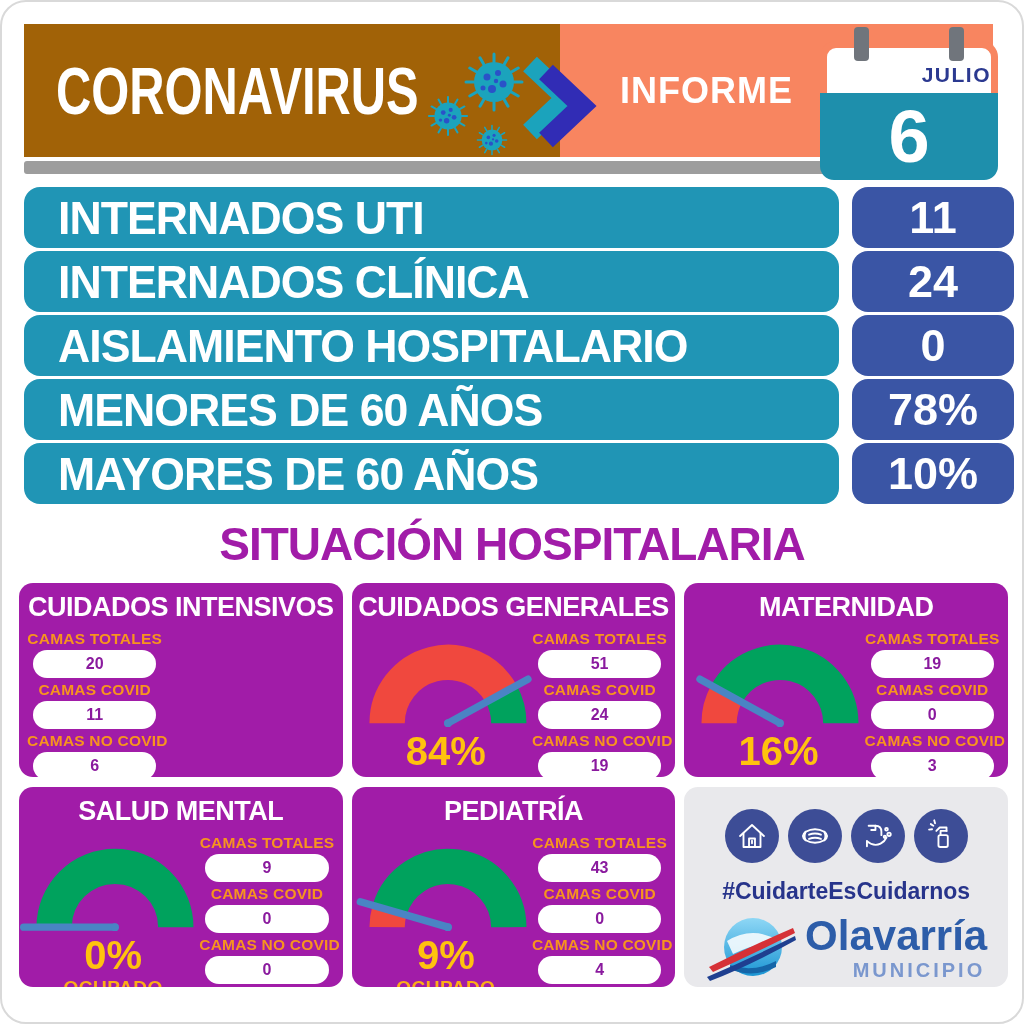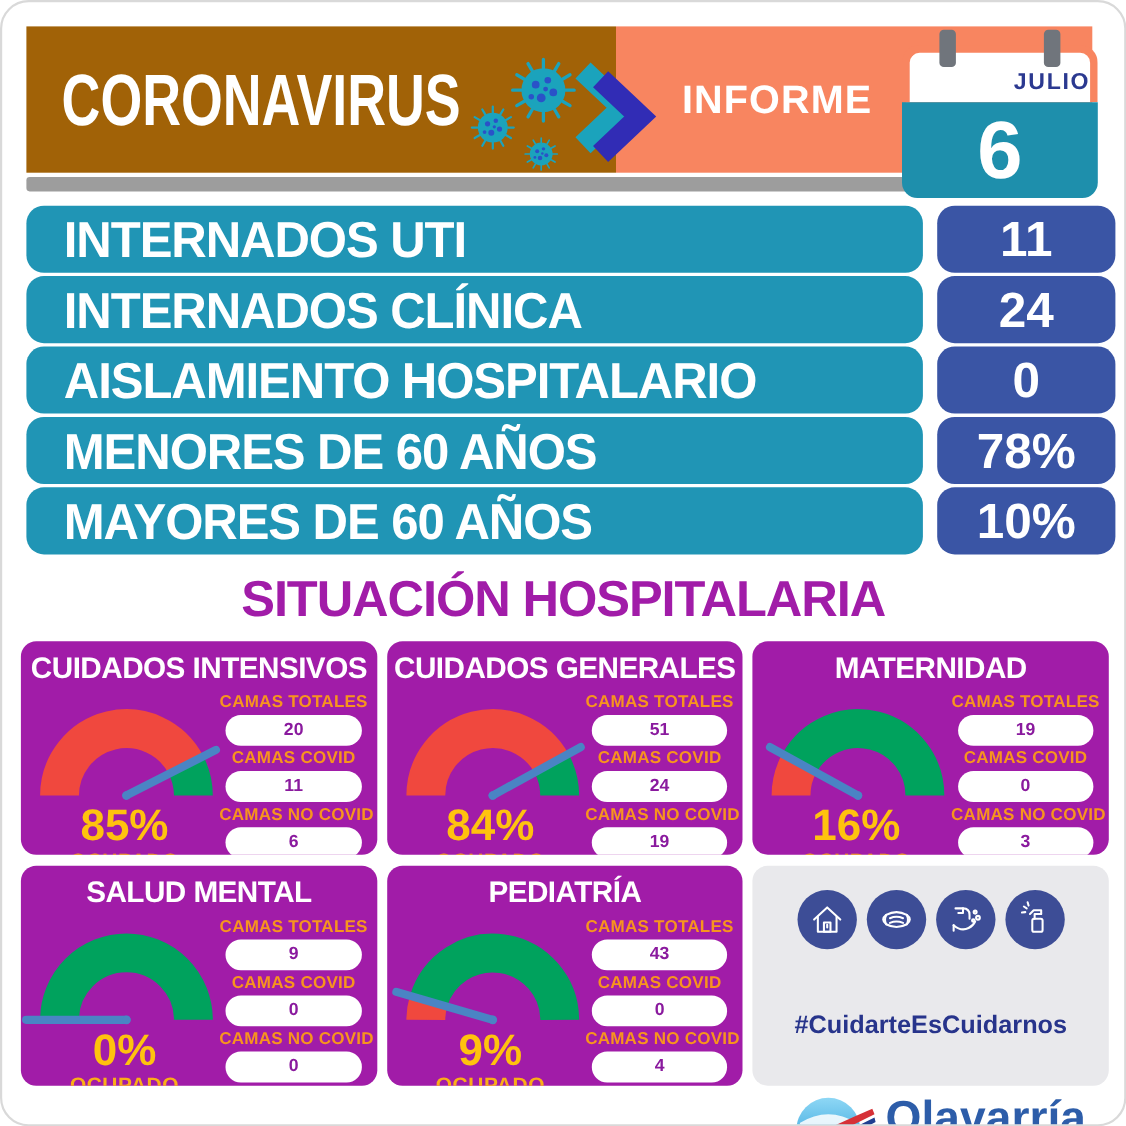--- a/index.html
+++ b/index.html
@@ -39,21 +39,21 @@
   .card-title{ text-align:center; color:#ffffff; font-weight:bold; font-size:27px; margin-top:9px; letter-spacing:-0.5px; }
   .card-body{ display:flex; padding:0 8px; margin-top:2px; }
   .gauge-col{ width:56%; display:flex; flex-direction:column; align-items:center; }
   .gauge{ width:190px; height:106px; }
   .pct{ color:#ffc20e; font-weight:bold; font-size:40px; line-height:1; margin-top:0px; }
   .ocupado{ color:#fbae17; font-weight:bold; font-size:19px; letter-spacing:0.5px; margin-top:2px; }
   .beds-col{ width:44%; text-align:center; padding-top:2px; }
   .bed-label{ color:#f7941e; font-weight:bold; font-size:15.5px; white-space:nowrap; margin-top:3px; letter-spacing:0.2px; }
   .bed-pill{ background:#ffffff; border-radius:14px; height:28px; line-height:28px; margin:2px 6px 3px 6px; color:#8a1a9e; font-weight:bold; font-size:16px; }
   
-  .footer-card{ background:#e9e9ec; border-radius:14px; display:flex; flex-direction:column; align-items:center; padding-top:22px;gap:40px; }
+  .footer-card{ background:#e9e9ec; border-radius:14px; display:flex; flex-direction:column; align-items:center; padding-top:22px; }
   .icons-row{ display:flex; gap:9px; }
   .icon-circle{ width:54px; height:54px; border-radius:50%; background:#3d4d96; display:flex; align-items:center; justify-content:center; }
   .hashtag{ margin-top:15px; color:#27348b; font-weight:bold; font-size:23px; }
   .logo-row{ display:flex; align-items:center; margin-top:4px; }
   .logo-text{ display:flex; flex-direction:column; align-items:flex-end; margin-left:4px; }
   .logo-name{ color:#2d5da9; font-weight:bold; font-size:42px; line-height:1.05; }
   .logo-sub{ color:#7a97ce; font-weight:bold; font-size:20px; letter-spacing:3px; margin-right:2px; }
 </style>
 </head>
 <body>
@@ -140,30 +140,20 @@
     </div>
   </div>
 
   <div class="section-title">SITUACIÓN HOSPITALARIA</div>
 
   <div class="cards">
 
     <div class="card">
       <div class="card-title">CUIDADOS INTENSIVOS</div>
       <div class="card-body">
-        <div class="gauge-col">
-          <div class="gauge"><svg viewBox="0 0 190 108" width="190" height="106">
-                <path d="M 35.0 100.0 A 62 62 0 0 1 152.2 71.9" stroke="#f0483e" stroke-width="36" fill="none"></path>
-                <path d="M 152.2 71.9 A 62 62 0 0 1 159.0 100.0" stroke="#00a25d" stroke-width="36" fill="none"></path>
-                <line x1="97" y1="100" x2="179.9" y2="57.8" stroke="#4a84c4" stroke-width="7.5" stroke-linecap="round"></line>
-                <circle cx="97" cy="100" r="4" fill="#4a84c4"></circle>
-              </svg></div>
-          <div class="pct">85%</div>
-          <div class="ocupado">OCUPADO</div>
-        </div>
         <div class="beds-col">
           <div class="bed-label">CAMAS TOTALES</div>
           <div class="bed-pill">20</div>
           <div class="bed-label">CAMAS COVID</div>
           <div class="bed-pill">11</div>
           <div class="bed-label">CAMAS NO COVID</div>
           <div class="bed-pill">6</div>
         </div>
       </div>
     </div>

